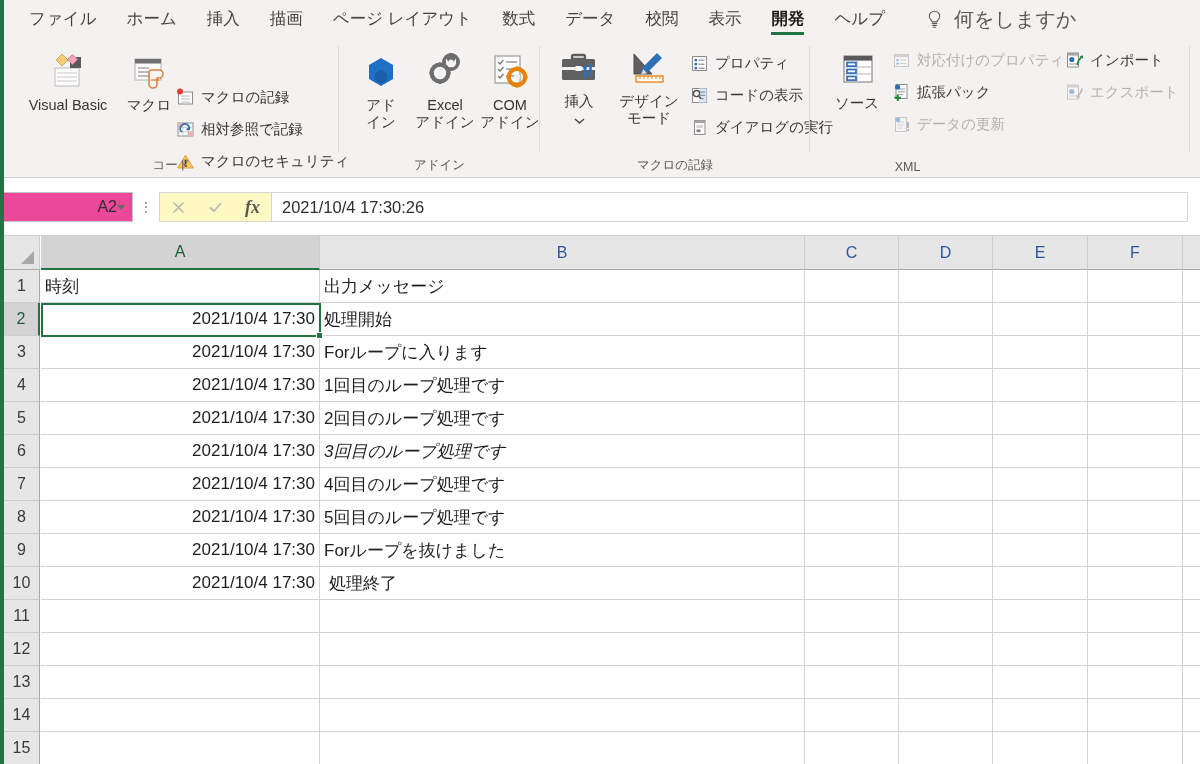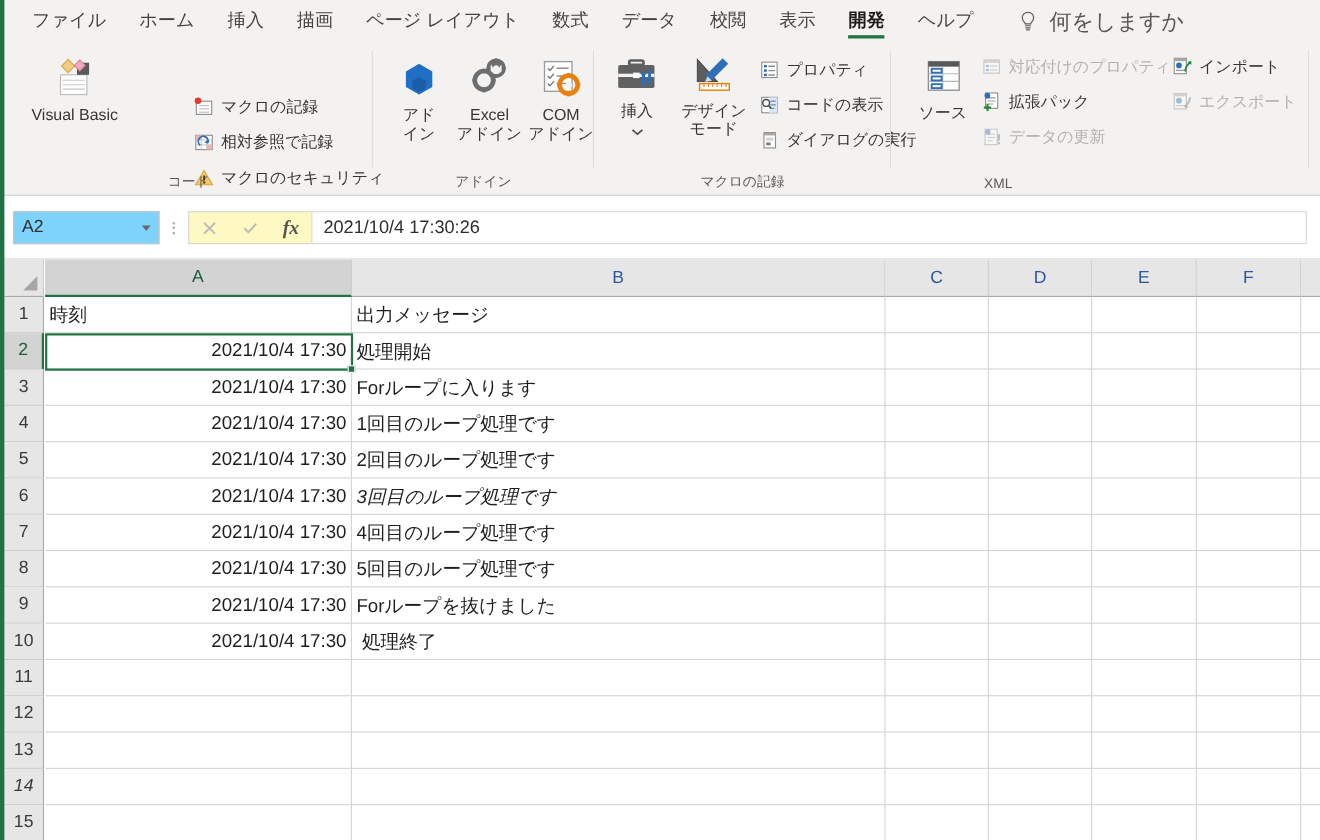--- a/index.html
+++ b/index.html
@@ -122,30 +122,30 @@
 
   
   .fbar {
     position: absolute; left: 0; top: 179px;
     width: 1200px; height: 57px;
     background: #ffffff;
     border-bottom: 1px solid #d0cece;
     display: flex; align-items: center;
   }
   .namebox {
-    margin-left: 12px;
     width: 133px; height: 30px;
-    background: #7dd3fc;
+    background: #ec4899;
     border: 1px solid #c8c6c4;
     display: flex; align-items: center;
     padding: 0 7px;
     font-size: 16px;
     color: #2f2e2d;
     cursor: text;
     position: relative;
+    text-align: right;
   }
   .namebox .nb-val { flex: 1; }
   .nb-caret {
     width: 0; height: 0;
     border-left: 4.5px solid transparent;
     border-right: 4.5px solid transparent;
     border-top: 5px solid #6b6a68;
   }
   .dotsep {
     width: 26px; height: 30px;
@@ -324,20 +324,34 @@
               <line x1="11" y1="27" x2="31" y2="27"></line>
             <line x1="11" y1="31" x2="31" y2="31"></line>
           </g>
           <rect x="24" y="7" width="11" height="11" fill="#595959"></rect>
           <path d="M16 4 L22 10 L16 16 L10 10 Z" fill="#f2cd7d" stroke="#d5ab4e" stroke-width="1"></path>
           <path d="M26.5 4.5 L31.5 9.5 L26.5 14.5 L21.5 9.5 Z" fill="#f0a8bf" stroke="#d07d99" stroke-width="1"></path>
         </svg>
         <span class="lbl">Visual Basic</span>
       </div>
 
+      <div class="bigbtn" style="left:112px; top:12px; width:66px;">
+        <svg width="44" height="44" viewBox="0 0 44 44">
+          <rect x="8" y="9" width="26" height="21" fill="#fdfdfd" stroke="#b0b0b0" stroke-width="1"></rect>
+          <rect x="8" y="9" width="26" height="4.5" fill="#707070"></rect>
+          <g stroke="#9a9a9a" stroke-width="1.3">
+            <line x1="11" y1="18" x2="22" y2="18"></line>
+              <line x1="11" y1="22" x2="22" y2="22"></line>
+            <line x1="11" y1="26" x2="22" y2="26"></line>
+          </g>
+          <path d="M23 20 h9 a4 4 0 0 1 0 8 h-2 v6 a4 4 0 0 1 -8 0 v-10 a4 4 0 0 1 1-4z" fill="#f5f5f5" stroke="#e08040" stroke-width="1.6"></path>
+          <path d="M24 30 h8" stroke="#e08040" stroke-width="1.4"></path>
+        </svg>
+        <span class="lbl">マクロ</span>
+      </div>
 
       <div class="smallrow" style="left:172px; top:50px;">
         <svg width="19" height="19" viewBox="0 0 19 19" class="ic">
           <rect x="2.5" y="4" width="14" height="12" fill="#fdfdfd" stroke="#8d8d8d" stroke-width="1"></rect>
           <g stroke="#b6b6b6" stroke-width="0.9">
               <line x1="5" y1="8" x2="14" y2="8"></line>
               <line x1="5" y1="11" x2="14" y2="11"></line>
               <line x1="5" y1="14" x2="14" y2="14"></line>
             </g>
           <circle cx="4" cy="3.6" r="3" fill="#e03c31"></circle>
@@ -857,21 +871,21 @@
         <span>13</span>
       </div>
     <div class="cell right" style="left:41px;  top:430px; width:279px;"></div>
     <div class="cell left" style="left:320px; top:430px; width:485px;"></div>
     <div class="cell" style="left:805px; top:430px; width:94px;"></div>
     <div class="cell" style="left:899px; top:430px; width:94px;"></div>
     <div class="cell" style="left:993px; top:430px; width:95px;"></div>
     <div class="cell" style="left:1088px;top:430px; width:95px;"></div>
     <div class="cell" style="left:1183px;top:430px; width:17px; border-right:none;"></div>
 
-    <div class="rowhead" style="top:463px;font-style:italic;">
+    <div class="rowhead" style="top:463px;">
         <span>14</span>
       </div>
     <div class="cell right" style="left:41px;  top:463px; width:279px;"></div>
     <div class="cell left" style="left:320px; top:463px; width:485px;"></div>
     <div class="cell" style="left:805px; top:463px; width:94px;"></div>
     <div class="cell" style="left:899px; top:463px; width:94px;"></div>
     <div class="cell" style="left:993px; top:463px; width:95px;"></div>
     <div class="cell" style="left:1088px;top:463px; width:95px;"></div>
     <div class="cell" style="left:1183px;top:463px; width:17px; border-right:none;"></div>
 

